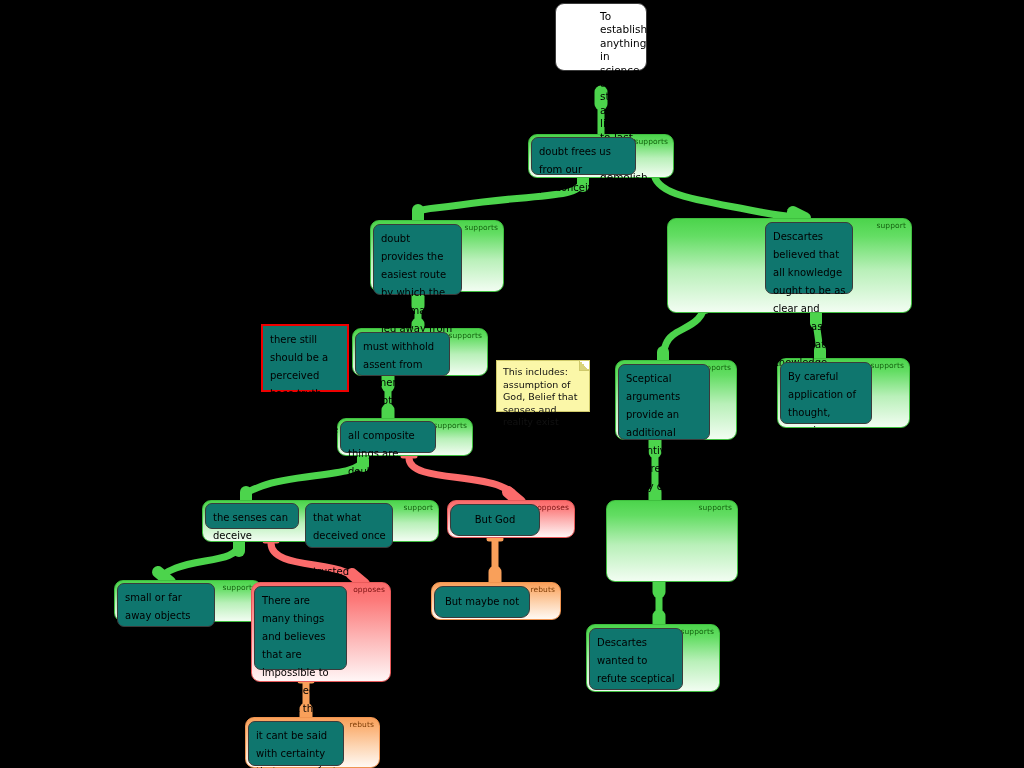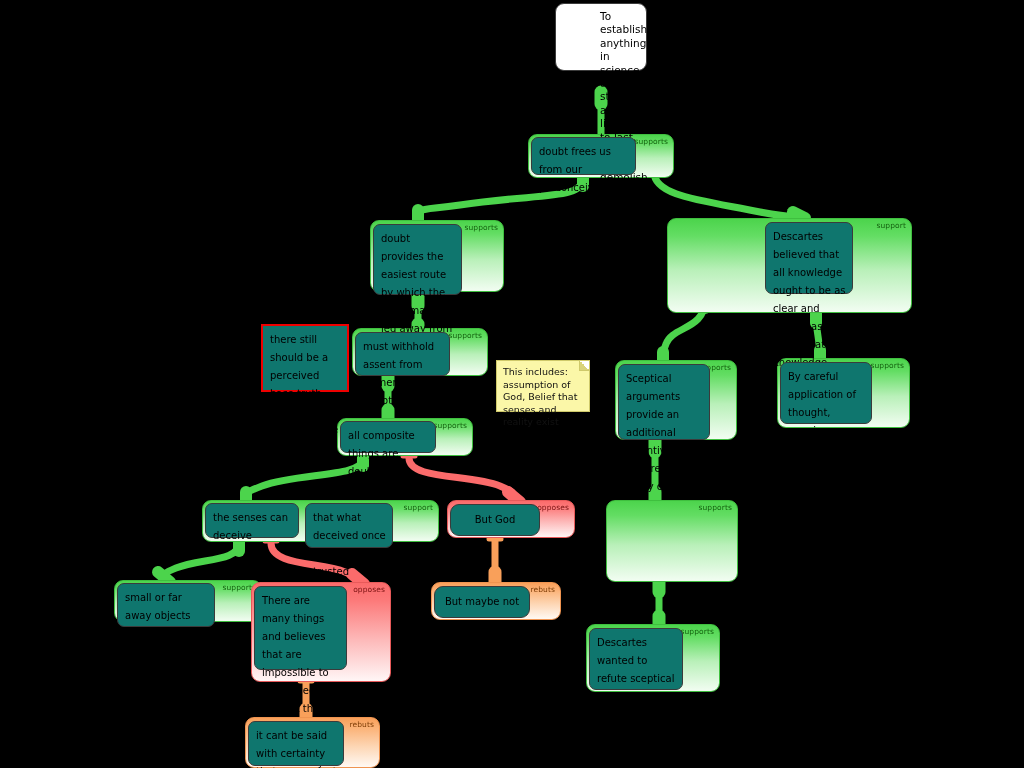--- a/index.html
+++ b/index.html
@@ -164,21 +164,21 @@
   <div class="box" style="left:780px;top:362px;width:92px;height:62px;">By careful application of thought, genuine certainty can be found</div>
 
   <div class="frame green" style="left:337px;top:418px;width:136px;height:38px;">
     <span class="badge green">supports</span>
   </div>
   <div class="box" style="left:340px;top:421px;width:96px;height:32px;">all composite things are doubtful</div>
 
   <div class="frame green" style="left:202px;top:500px;width:237px;height:42px;">
     <span class="badge green">support</span>
   </div>
-  <div class="box" style="left:205px;top:503px;width:94px;height:35px;">the senses can deceive</div>
+  <div class="box" style="left:205px;top:503px;width:94px;height:26px;">the senses can deceive</div>
   <div class="box" style="left:305px;top:503px;width:88px;height:45px;">that what deceived once can not be trusted</div>
 
   <div class="frame red" style="left:447px;top:500px;width:128px;height:38px;">
     <span class="badge red">opposes</span>
   </div>
   <div class="box center" style="left:450px;top:504px;width:90px;height:32px;">But God</div>
 
   <div class="frame green" style="left:606px;top:500px;width:132px;height:82px;">
     <span class="badge green">supports</span>
   </div>

